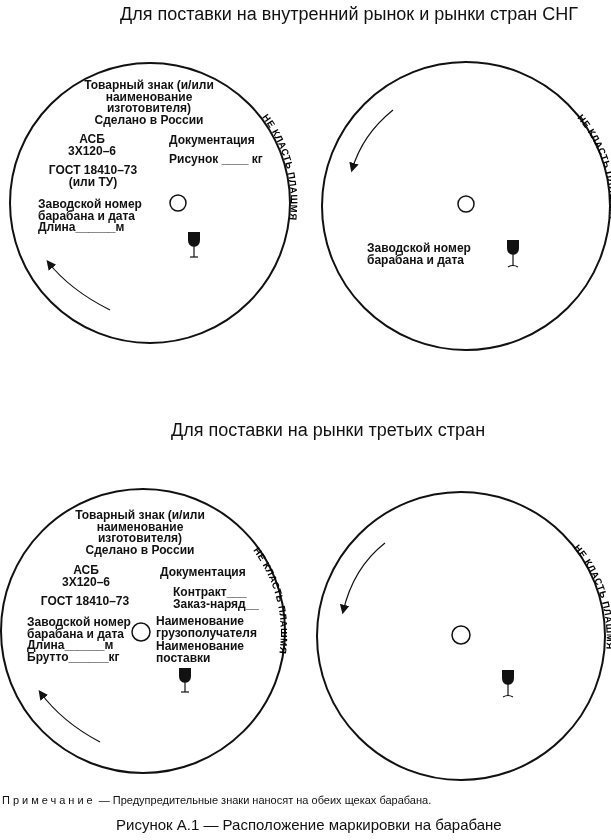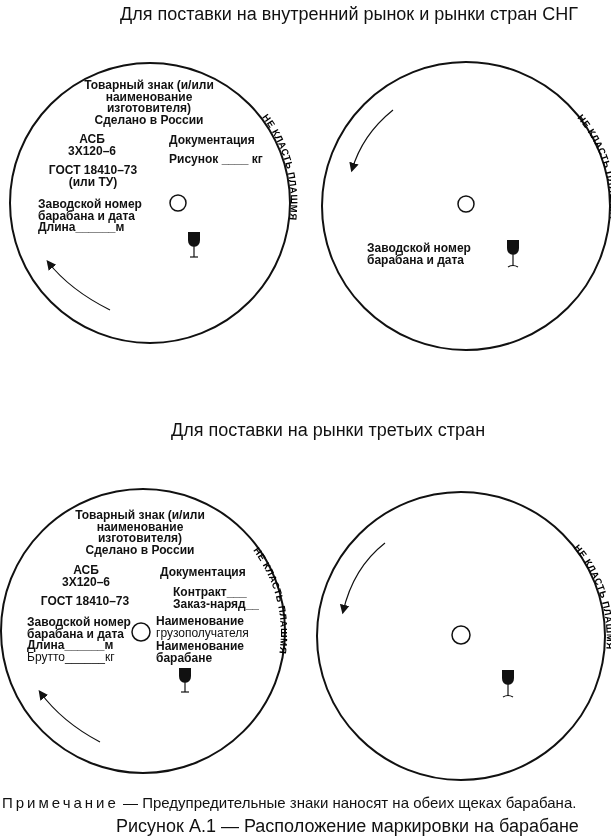--- a/index.html
+++ b/index.html
@@ -3,23 +3,23 @@
 <meta charset="utf-8">
 <style>
   html, body { margin:0; padding:0; background:#ffffff; }
   body { width:611px; height:840px; position:relative; overflow:hidden;
          font-family:"Liberation Sans", sans-serif; color:#111; }
   .abs { position:absolute; }
   .section-title { font-size:18px; white-space:nowrap; }
   svg.drum { position:absolute; left:0; top:0; }
   .lbl { position:absolute; font-size:12px; font-weight:bold; line-height:11.5px; white-space:nowrap; }
   .c { text-align:center; }
-  .norm { font-weight:normal; }
-  .note { font-size:15px; white-space:nowrap; }
-  .caption { font-size:18px; white-space:nowrap; }
+  .norm { font-weight:bold; }
+  .note { font-size:11px; white-space:nowrap; }
+  .caption { font-size:15px; white-space:nowrap; }
   .spaced { letter-spacing:3px; }
 </style>
 </head>
 <body>
 
 <div class="abs section-title" style="left:120px; top:4px;">Для поставки на внутренний рынок и рынки стран СНГ</div>
 
 <svg class="drum" width="611" height="840" viewBox="0 0 611 840">
   <defs>
     <marker id="ah" markerWidth="10" markerHeight="10" refX="6" refY="5" orient="auto">
@@ -140,19 +140,19 @@
 <div class="lbl" style="left:173px; top:587px;">
   <div>Контракт___</div>
   <div>Заказ-наряд__</div>
 </div>
 <div class="lbl" style="left:156px; top:616px;">
   <div>Наименование</div>
   <div class="norm">грузополучателя</div>
 </div>
 <div class="lbl" style="left:156px; top:641px;">
   <div>Наименование</div>
-  <div>барабане</div>
+  <div>поставки</div>
 </div>
 
 <div class="abs note" style="left:2px; top:794px;">
   <span class="spaced">Примечание</span><span> — Предупредительные знаки наносят на обеих щеках барабана.</span>
 </div>
 <div class="abs caption" style="left:116px; top:816px;">Рисунок А.1 — Расположение маркировки на барабане</div>
 
 </body></html>

